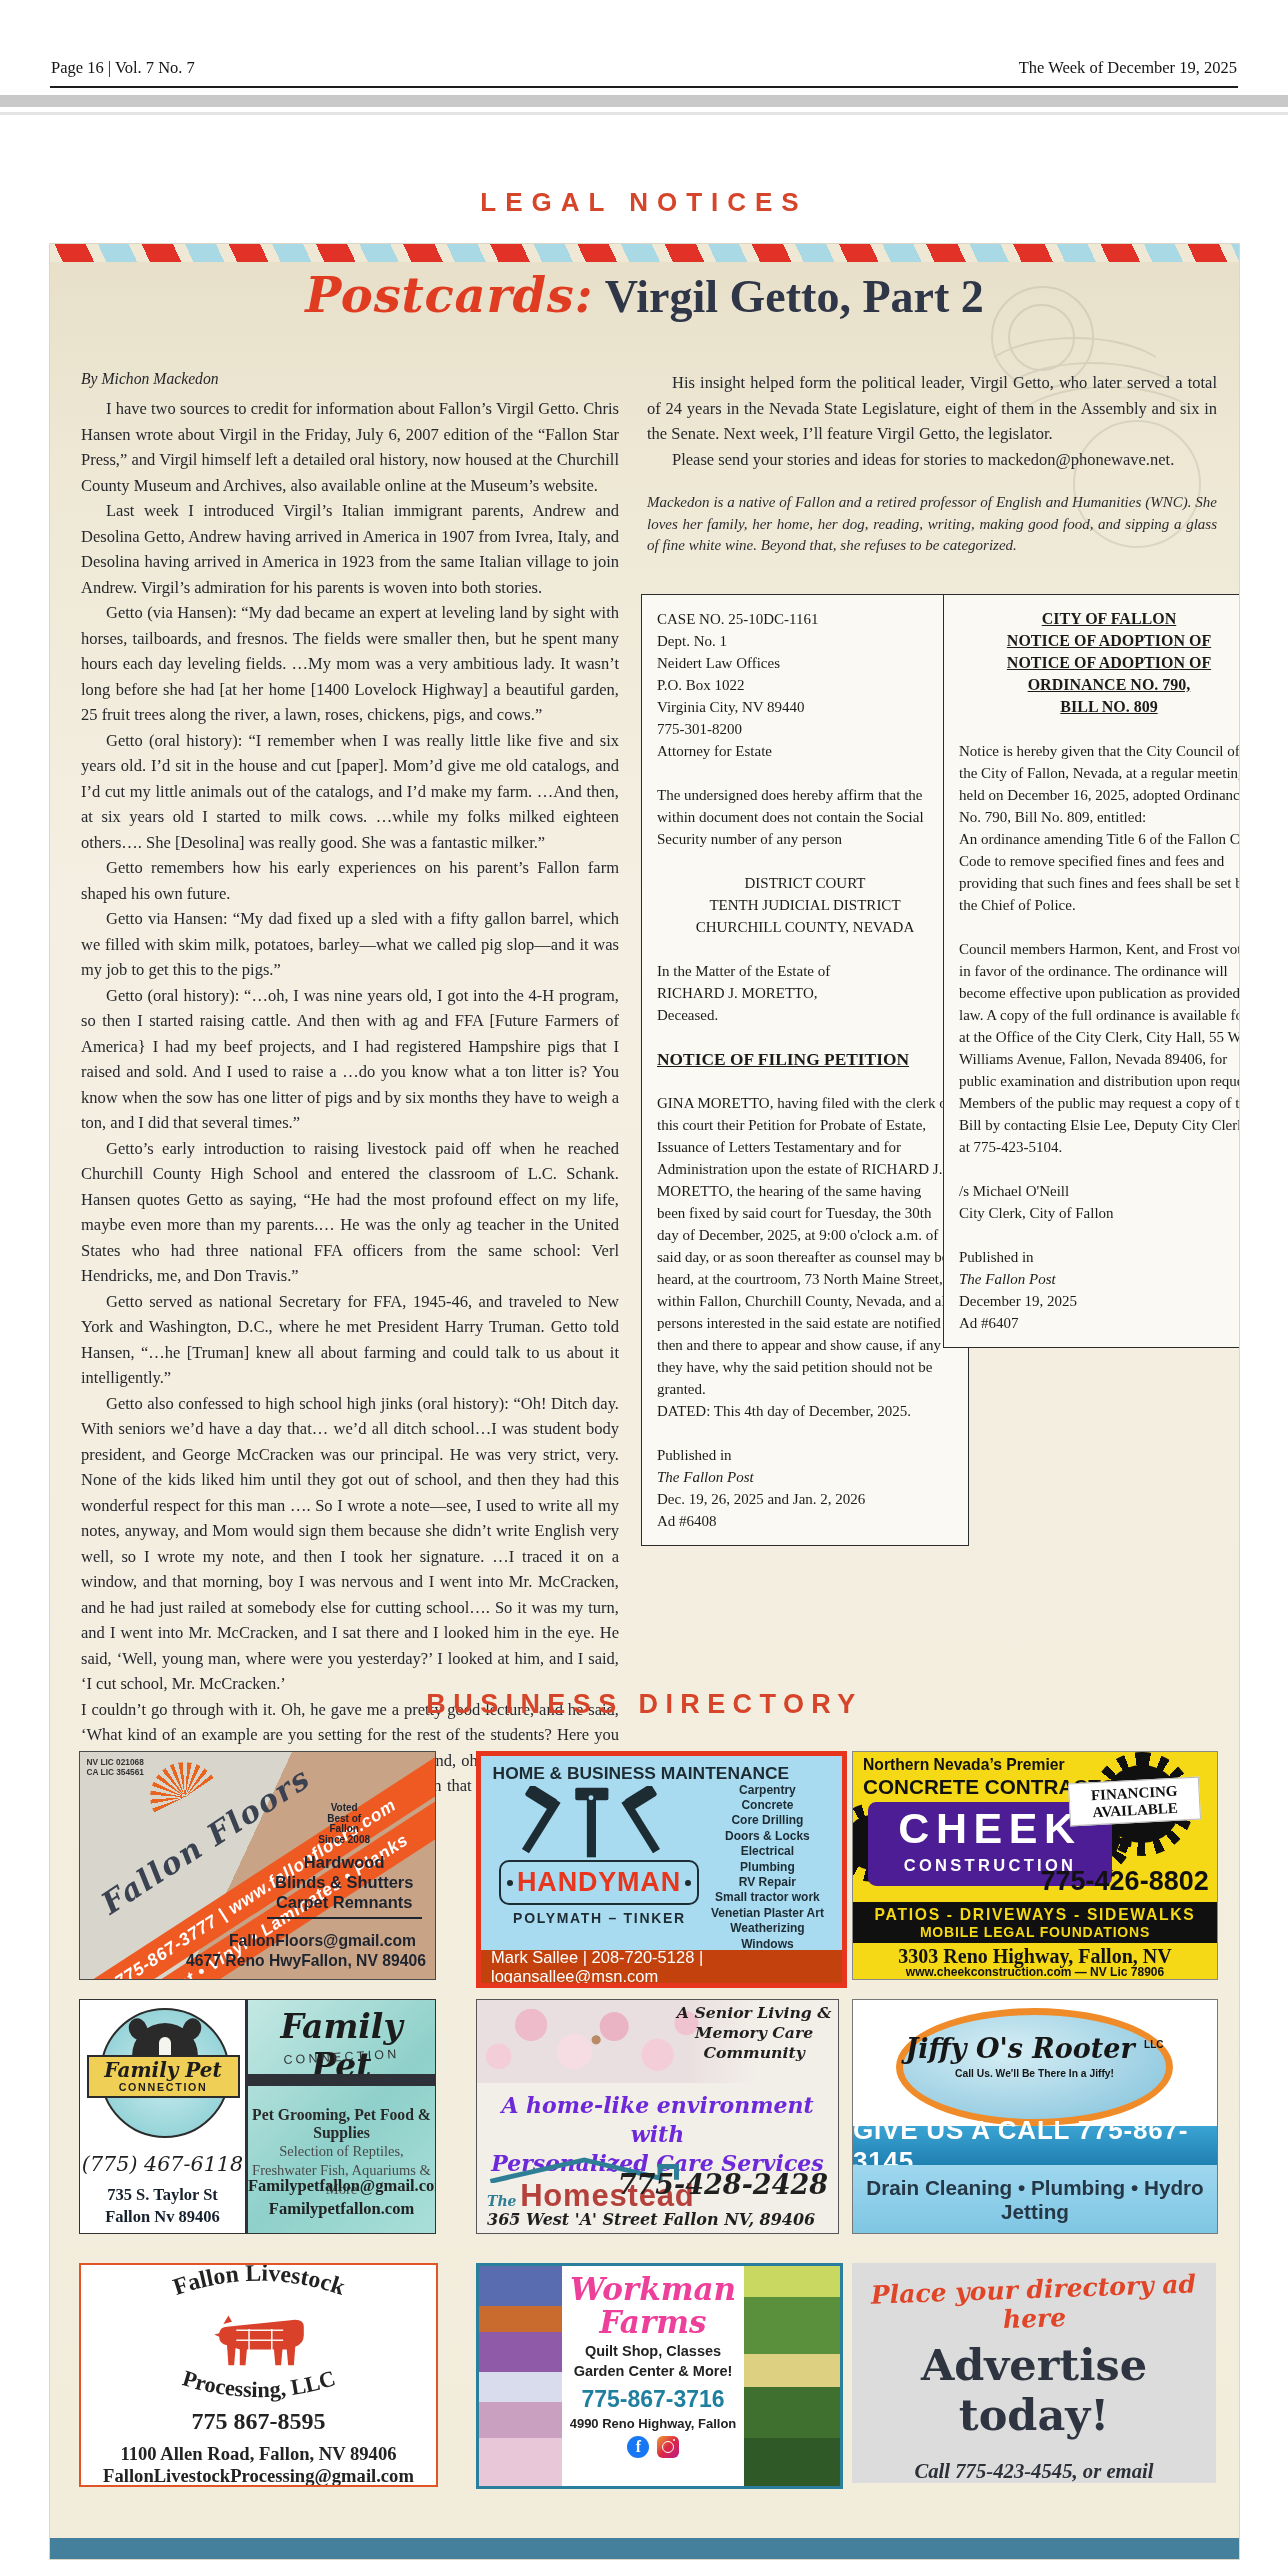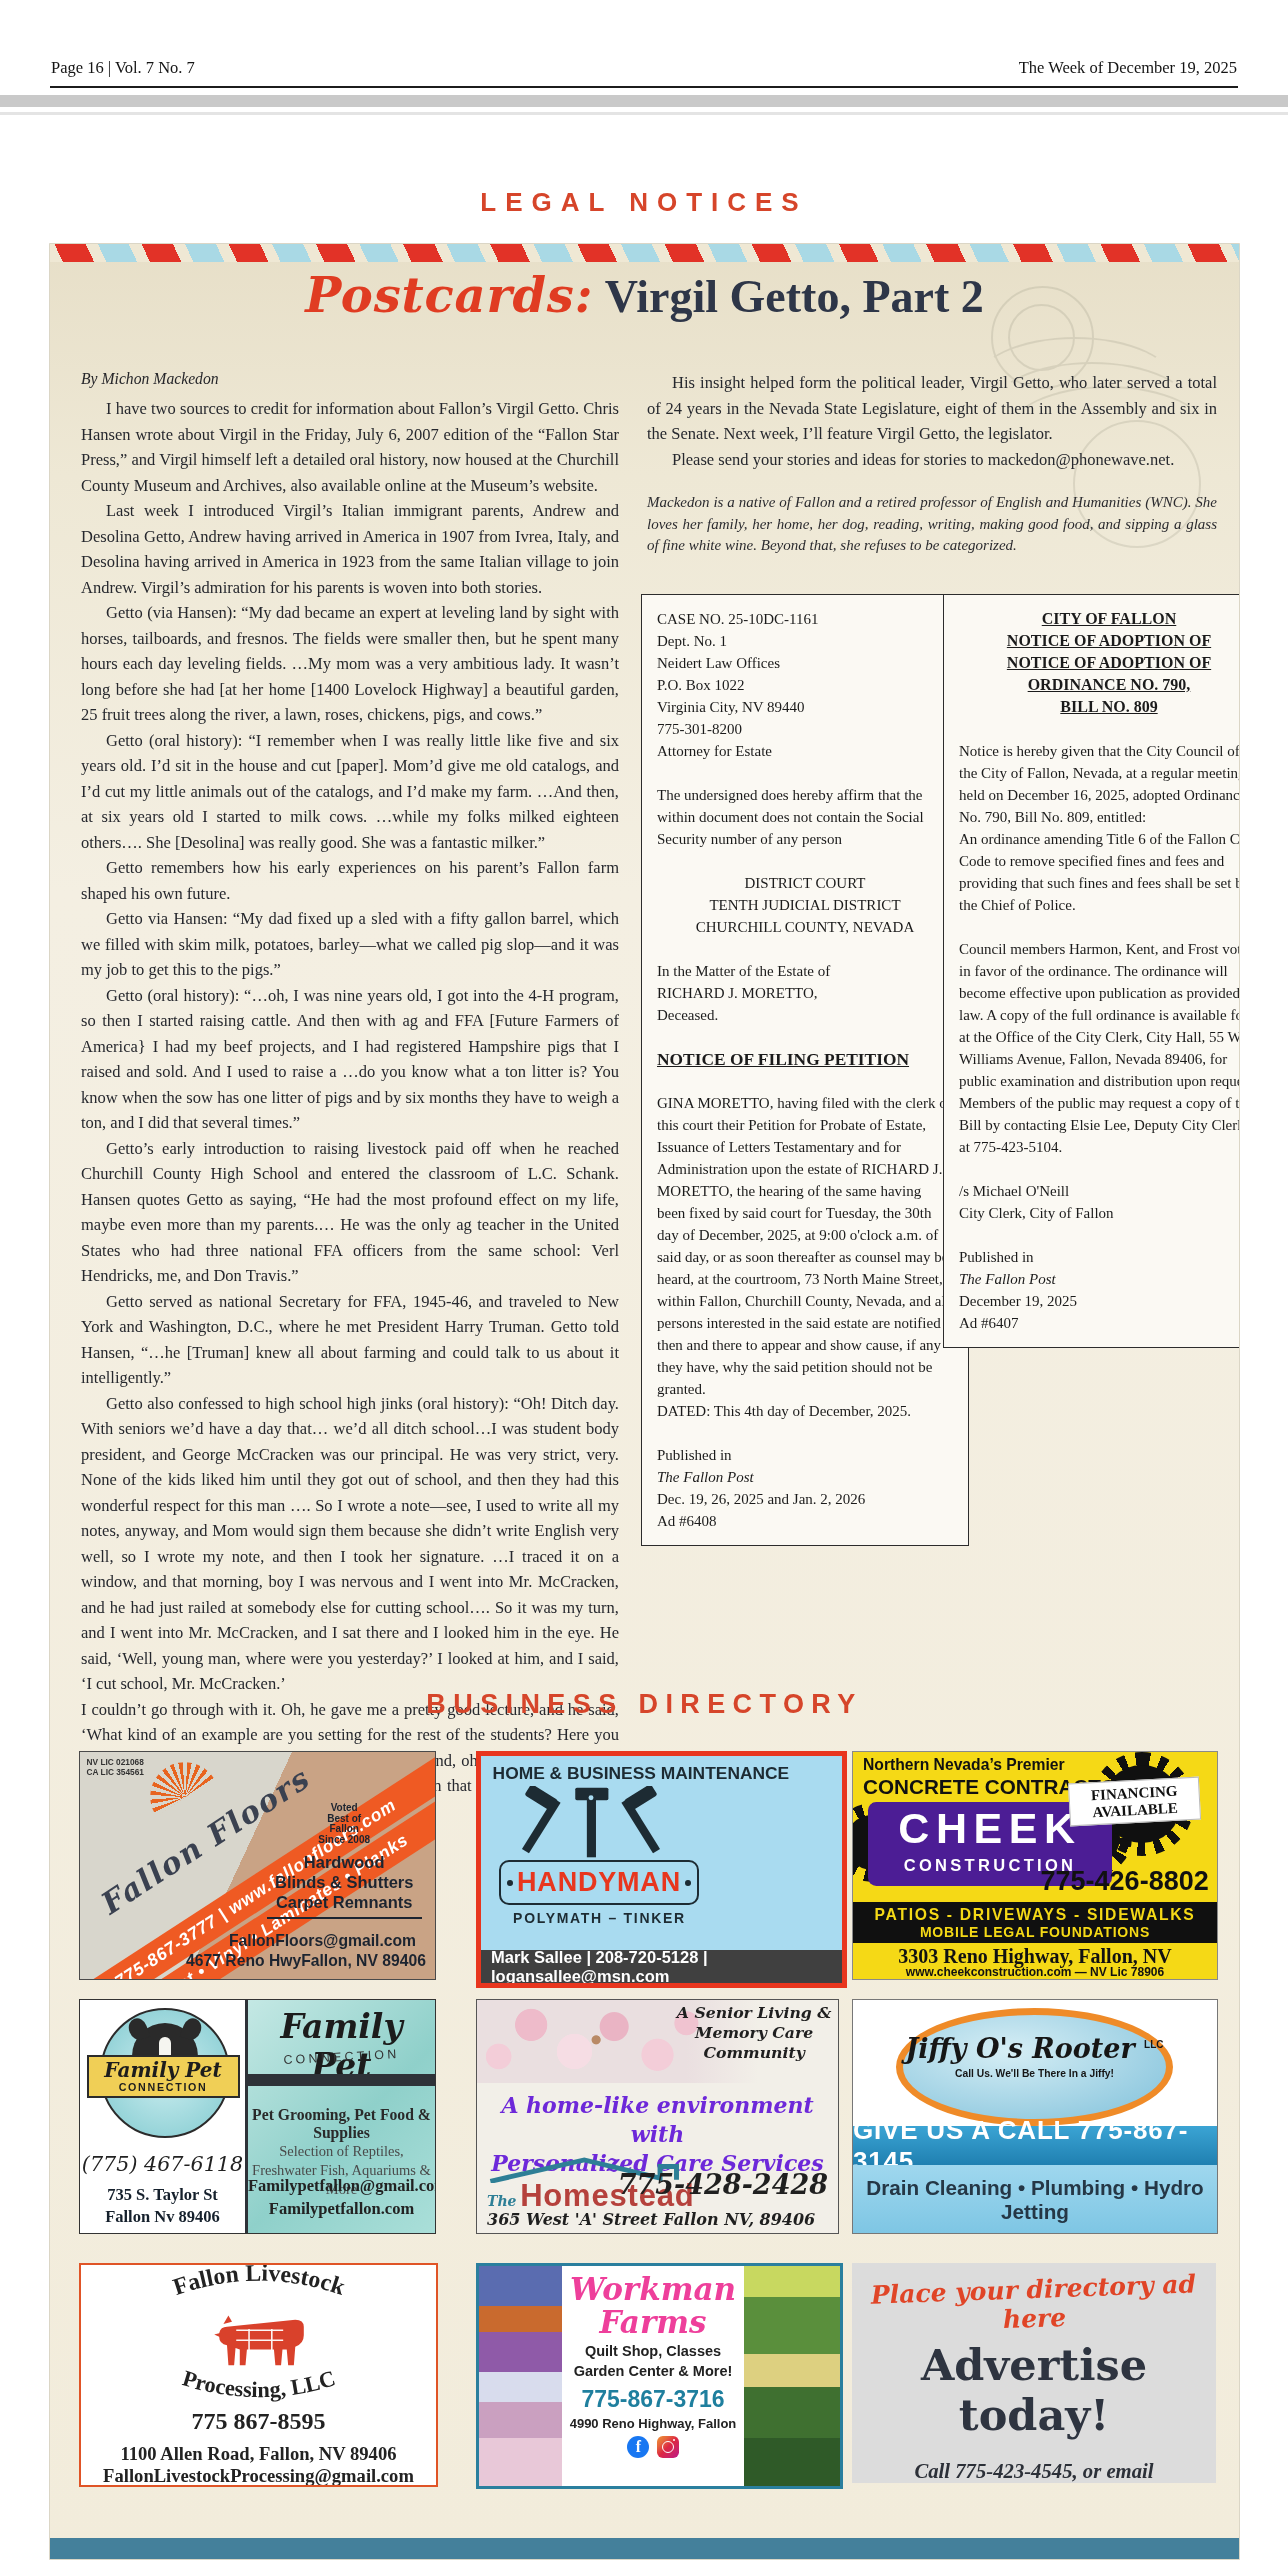--- a/index.html
+++ b/index.html
@@ -77,21 +77,21 @@
   
   #ad-handyman{left:426px;top:1507px;width:361px;height:227px;background:#a9dbf0;border:5px solid #e8361e;color:#1d2b33;}
   .hm-title{position:absolute;left:11.6px;top:6.6px;font-size:17.4px;font-weight:bold;}
   .hm-tools{position:absolute;left:23px;top:30px;}
   .hm-badge{position:absolute;left:18px;top:104px;width:196px;height:41px;border:2.5px solid #1d2b33;border-radius:10px;background:#a9dbf0;display:flex;align-items:center;justify-content:center;}
   .hm-badge .dot{position:absolute;width:5.8px;height:5.8px;border-radius:50%;background:#1d2b33;top:50%;margin-top:-2.5px;}
   .hm-badge .dot.l{left:5.8px;} .hm-badge .dot.r{right:5.8px;}
   .hm-name{color:#e8361e;font-weight:bold;font-size:27px;letter-spacing:0.8px;}
   .hm-sub{position:absolute;left:18px;top:154px;width:201px;text-align:center;font-weight:bold;font-size:14px;letter-spacing:1.7px;}
   .hm-services{position:absolute;right:6.6px;top:26.5px;width:136px;text-align:center;font-size:12px;font-weight:bold;line-height:15.4px;white-space:pre-line;}
-  .hm-bar{position:absolute;left:0;right:0;bottom:0;height:33px;background:#404040;color:#fff;display:flex;align-items:center;padding-left:10px;font-size:16.5px;font-weight:bold;}
+  .hm-bar{position:absolute;left:0;right:0;bottom:0;height:33px;background:#c2410c;color:#fff;display:flex;align-items:center;padding-left:10px;font-size:16.5px;font-weight:normal;}
 
   
   #ad-cheek{left:802px;top:1507px;width:364px;height:227px;background:#f5d916;border:1.7px solid #8a8a8a;color:#111;}
   .ck-premier{position:absolute;left:10px;top:4.1px;font-size:15.7px;font-weight:bold;}
   .ck-contractor{position:absolute;left:10px;top:23px;font-size:20.7px;font-weight:bold;}
   .ck-blade{position:absolute;border-radius:50%;background:repeating-conic-gradient(#101010 0 14deg,rgba(0,0,0,0) 14deg 30deg);}
   .ck-blade::after{content:"";position:absolute;inset:11.6px;background:#101010;border-radius:50%;}
   .ck-b1{left:-20px;top:51px;width:79px;height:79px;}
   .ck-b2{left:203px;top:48px;width:76px;height:76px;}
   .ck-fin-blade{position:absolute;right:23px;top:0;width:104px;height:104px;border-radius:50%;background:repeating-conic-gradient(#101010 0 10deg,rgba(0,0,0,0) 10deg 22deg);}
@@ -326,20 +326,31 @@
           <rect x="146" y="6" width="38" height="16" rx="3" transform="rotate(-32 165 14)"></rect>
           <circle cx="105" cy="14" r="3" fill="#a9dbf0"></circle>
         </g>
       </svg>
       <div class="hm-badge">
         <span class="dot l"></span>
         <span class="hm-name">HANDYMAN</span>
         <span class="dot r"></span>
       </div>
       <div class="hm-sub">POLYMATH – TINKER</div>
+      <div class="hm-services">Carpentry
+Concrete
+Core Drilling
+Doors &amp; Locks
+Electrical
+Plumbing
+RV Repair
+Small tractor work
+Venetian Plaster Art
+Weatherizing
+Windows</div>
       <div class="hm-bar">Mark Sallee  |  208-720-5128  |  logansallee@msn.com</div>
     </div>
 
     <div class="ad" id="ad-cheek">
       <div class="ck-premier">Northern Nevada’s Premier</div>
       <div class="ck-contractor">CONCRETE CONTRACTOR</div>
       <div class="ck-blade ck-b1"></div>
       <div class="ck-blade ck-b2"></div>
       <div class="ck-logo">
         <div class="ck-name">CHEEK</div>

